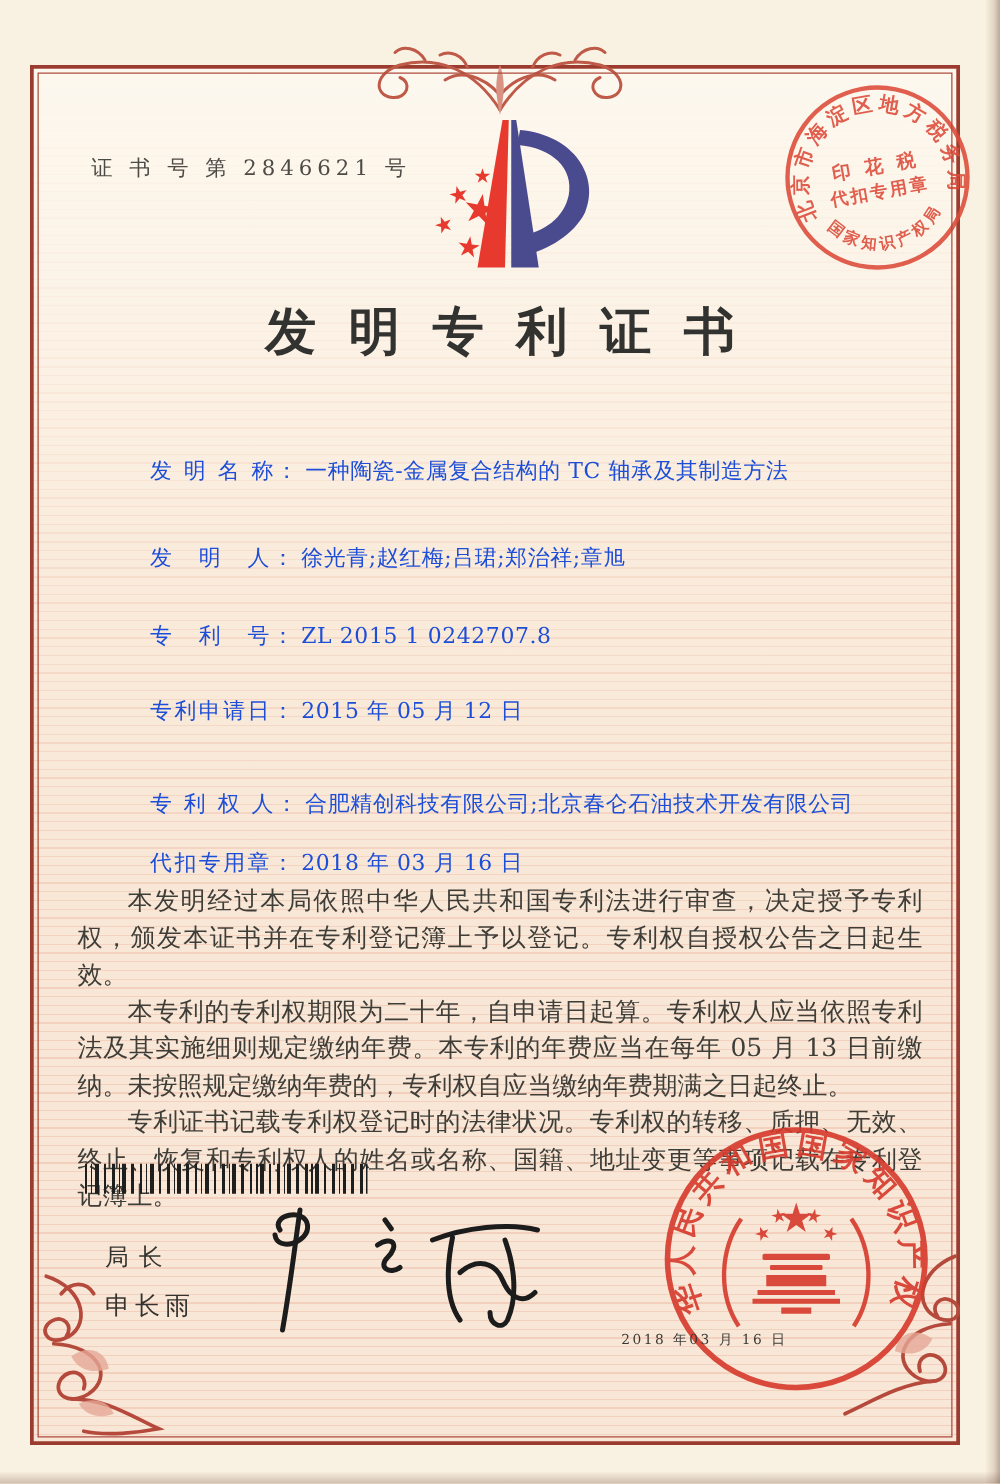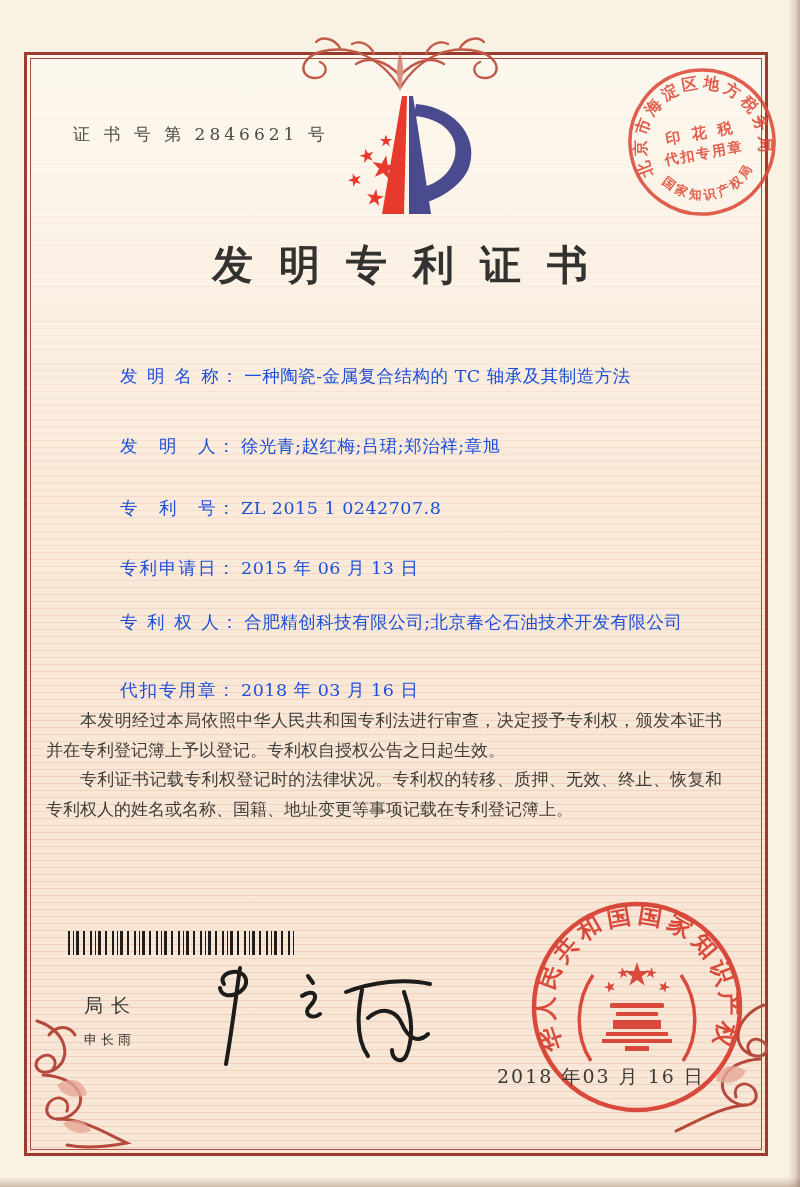--- a/index.html
+++ b/index.html
@@ -34,40 +34,40 @@
     position:absolute;left:73px;top:123px;font-size:17px;letter-spacing:4px;color:#4c4a45;
   }
   .logo{position:absolute;left:330px;top:90px;}
   .title{
     position:absolute;left:0;top:238px;width:800px;text-align:center;
     font-size:41px;font-weight:600;color:#323230;letter-spacing:26px;text-indent:26px;
   }
   .row{position:absolute;left:72px;width:672px;font-size:17.5px;color:#1d4ed8;white-space:nowrap;margin-left:48px;}
   .row .label{letter-spacing:2px;}
   .row .value{margin-left:4px;letter-spacing:.5px;}
-  .r0{top:364px}.r1{top:434px}.r2{top:496px}.r3{top:556px}.r4{top:610px}.r5{top:678px}
+  .r0{top:364px}.r1{top:434px}.r2{top:496px}.r3{top:556px}.r4{top:631px}.r5{top:678px}
 
   .body-text{
-    position:absolute;left:46px;top:706px;width:676px;
-    font-size:17px;line-height:29.5px;color:#3f3d38;text-align:justify;
+    position:absolute;left:62px;top:706px;width:676px;
+    font-size:20px;line-height:29.5px;color:#3f3d38;text-align:justify;
   }
   .body-text p{margin:0;text-indent:2em;}
 
   .barcode{
     position:absolute;left:68px;top:931px;width:226px;height:24px;
     background:
       repeating-linear-gradient(90deg,#1e1e1e 0 2px,rgba(0,0,0,0) 2px 5px,#1e1e1e 5px 6px,rgba(0,0,0,0) 6px 8px,#1e1e1e 8px 11px,rgba(0,0,0,0) 11px 15px,#1e1e1e 15px 17px,rgba(0,0,0,0) 17px 22px);
   }
 
   .director-label{position:absolute;left:84px;top:993px;font-size:19px;letter-spacing:8px;color:#35332f;}
-  .director-name{position:absolute;left:84px;top:1031px;font-size:13px;letter-spacing:4px;color:#35332f;}
+  .director-name{position:absolute;left:84px;top:1031px;font-size:20px;letter-spacing:4px;color:#35332f;}
   .signature{position:absolute;left:196px;top:962px;}
 
   .registry-seal{position:absolute;left:526px;top:896px;opacity:.9;}
-  .issue-date{position:absolute;left:497px;top:1064px;font-size:19px;letter-spacing:2px;color:#3a3834;z-index:6;}
+  .issue-date{position:absolute;left:497px;top:1064px;font-size:11px;letter-spacing:2px;color:#3a3834;z-index:6;}
   .tax-seal{position:absolute;left:620px;top:60px;opacity:.88;transform:rotate(-10deg);}
 
   .flourish{color:#b8503f;}
   .fl-top{position:absolute;left:280px;top:26px;}
   .fl-bl{position:absolute;left:27px;top:1015px;}
   .fl-br{position:absolute;left:648px;top:995px;transform:scaleX(-1);}
 </style>
 </head>
 <body>
 
@@ -137,31 +137,32 @@
   <div class="row r0">
     <span class="label">发 明 名 称：</span><span class="value">一种陶瓷-金属复合结构的 TC 轴承及其制造方法</span>
   </div>
   <div class="row r1">
     <span class="label">发　明　人：</span><span class="value">徐光青;赵红梅;吕珺;郑治祥;章旭</span>
   </div>
   <div class="row r2">
     <span class="label">专　利　号：</span><span class="value">ZL 2015 1 0242707.8</span>
   </div>
   <div class="row r3">
-    <span class="label">专利申请日：</span><span class="value">2015 年 06 月 13 日</span>
+    <span class="label">专利申请日：</span><span class="value">2015 年 05 月 12 日</span>
   </div>
   <div class="row r4">
     <span class="label">专 利 权 人：</span><span class="value">合肥精创科技有限公司;北京春仑石油技术开发有限公司</span>
   </div>
   <div class="row r5">
     <span class="label">代扣专用章：</span><span class="value">2018 年 03 月 16 日</span>
   </div>
 
   <div class="body-text">
     <p>本发明经过本局依照中华人民共和国专利法进行审查，决定授予专利权，颁发本证书并在专利登记簿上予以登记。专利权自授权公告之日起生效。</p>
+    <p>本专利的专利权期限为二十年，自申请日起算。专利权人应当依照专利法及其实施细则规定缴纳年费。本专利的年费应当在每年 05 月 13 日前缴纳。未按照规定缴纳年费的，专利权自应当缴纳年费期满之日起终止。</p>
     <p>专利证书记载专利权登记时的法律状况。专利权的转移、质押、无效、终止、恢复和专利权人的姓名或名称、国籍、地址变更等事项记载在专利登记簿上。</p>
   </div>
 
   <div class="barcode"></div>
 
   <div class="director-label">局长</div>
   <div class="director-name">申长雨</div>
 
   <svg class="signature" width="242" height="106" viewBox="0 0 242 106">
     <g fill="none" stroke="#1c1c1c" stroke-width="4" stroke-linecap="round" stroke-linejoin="round">

